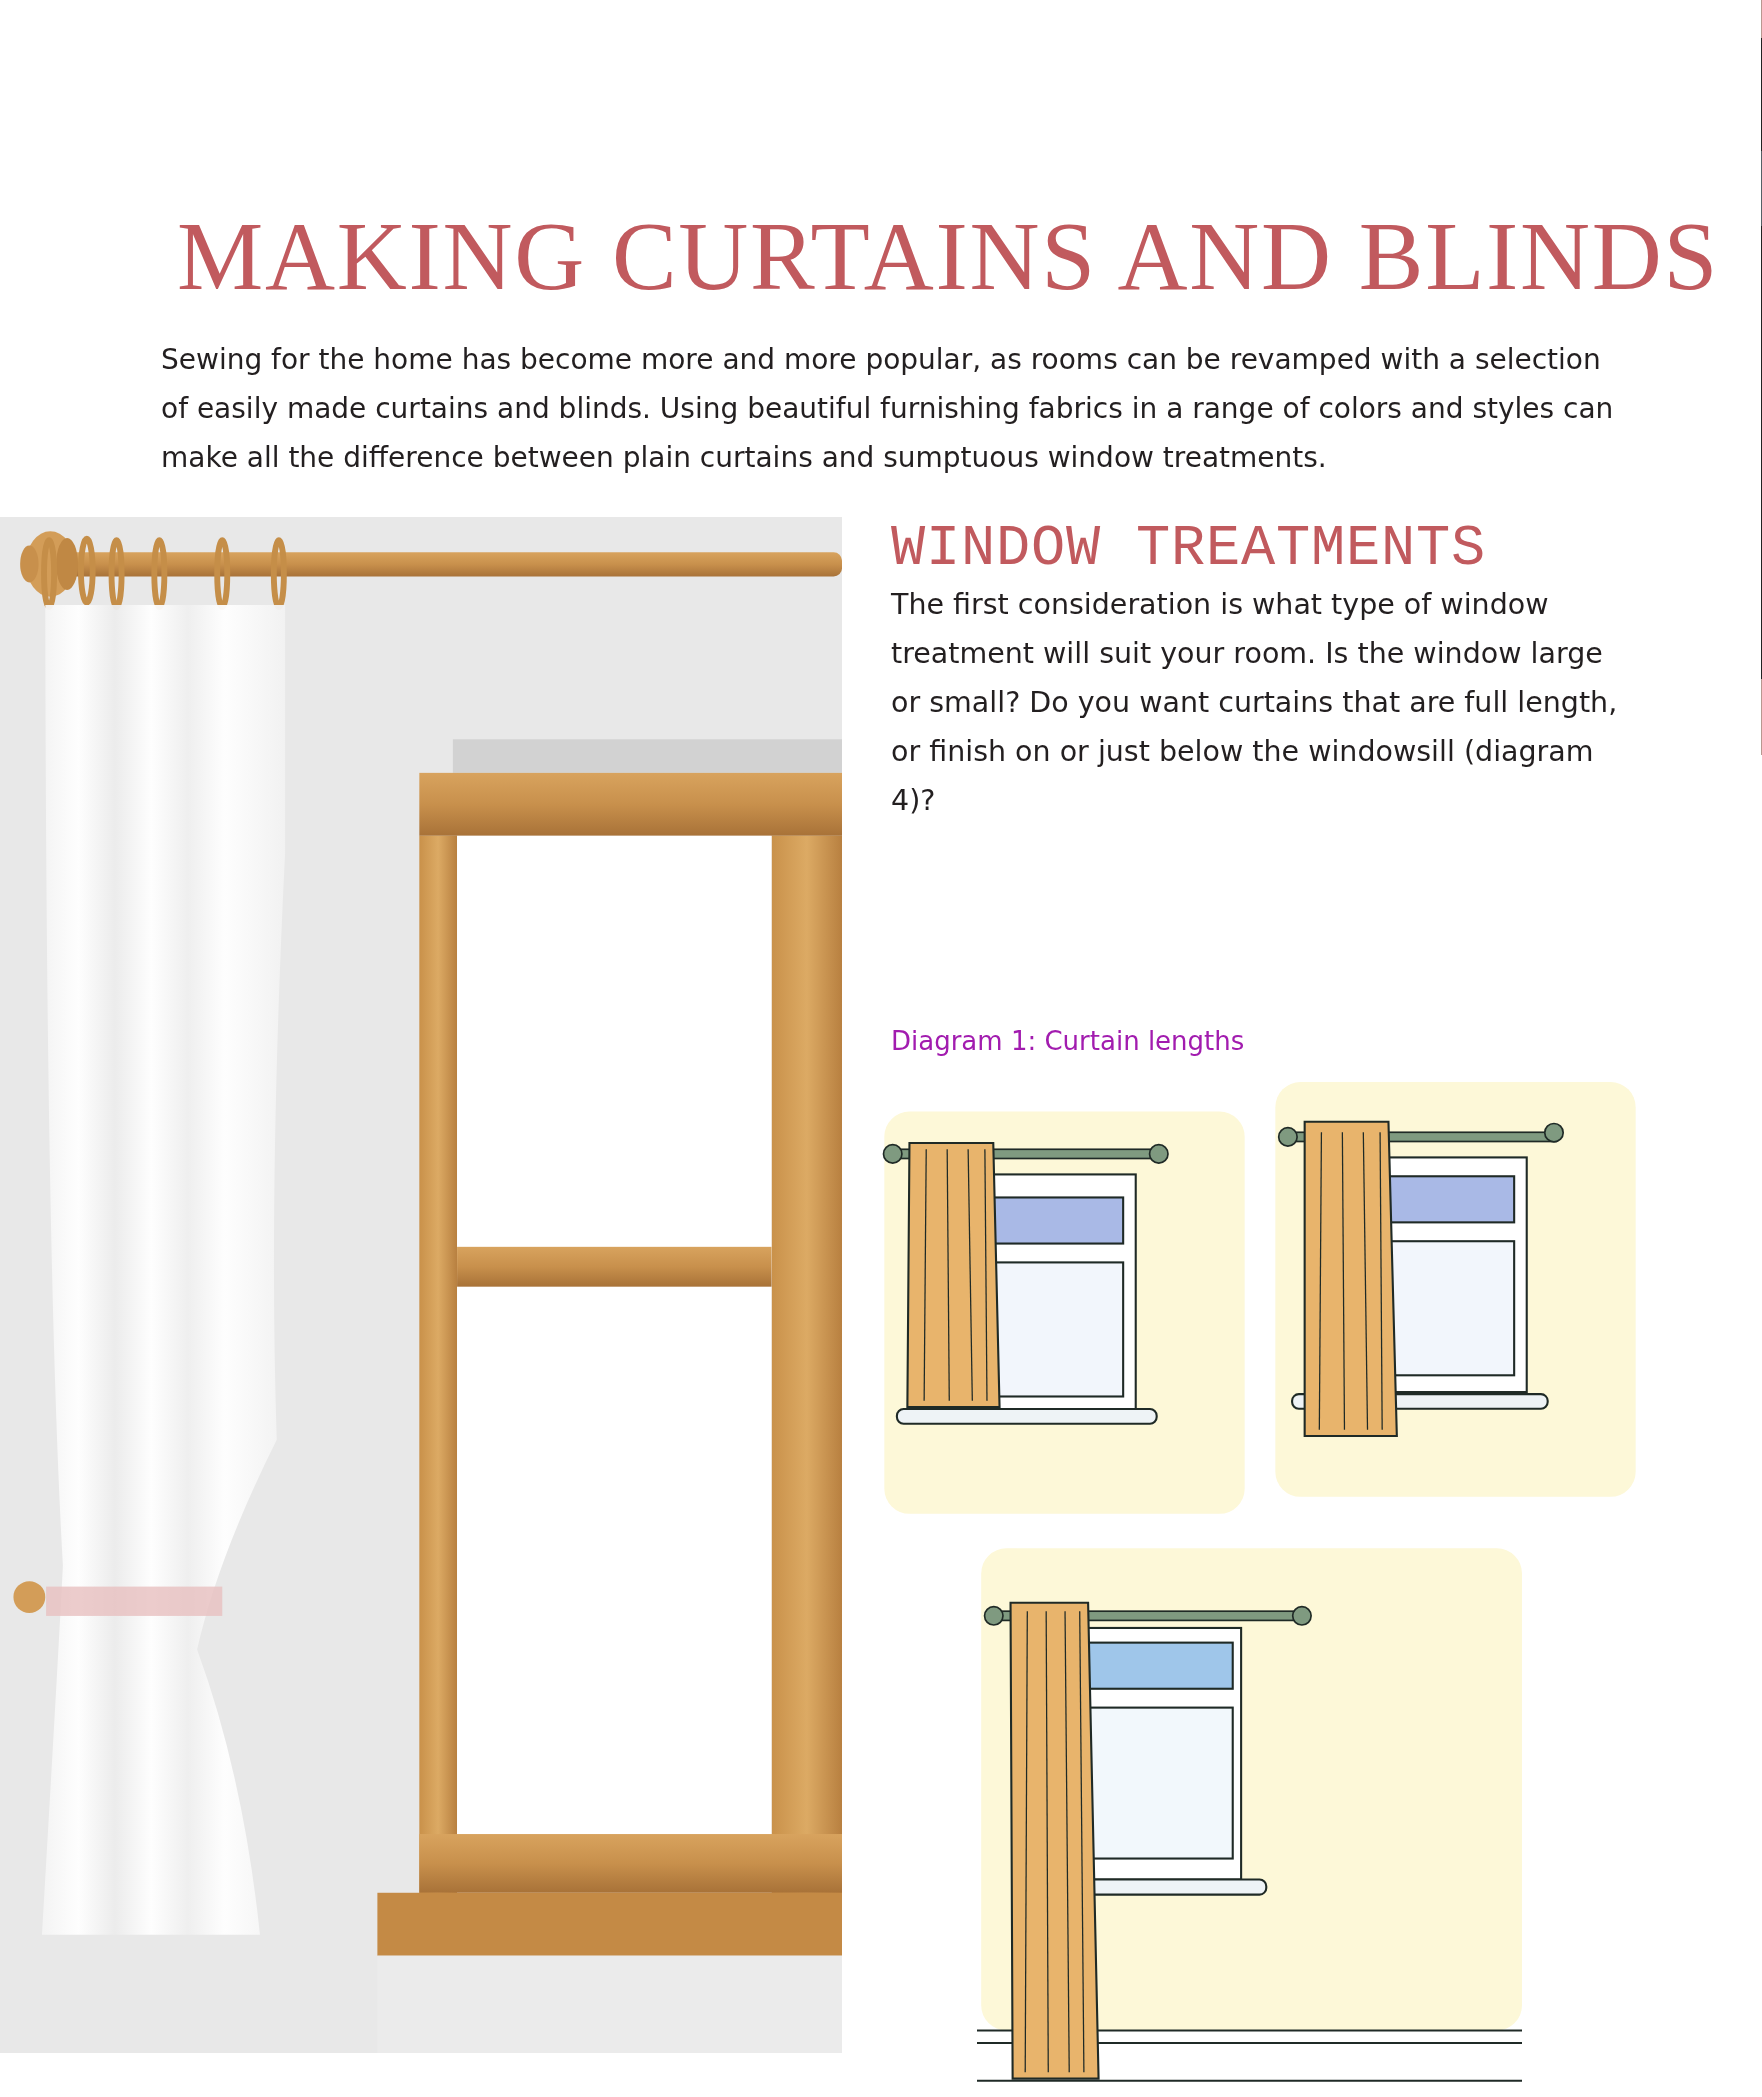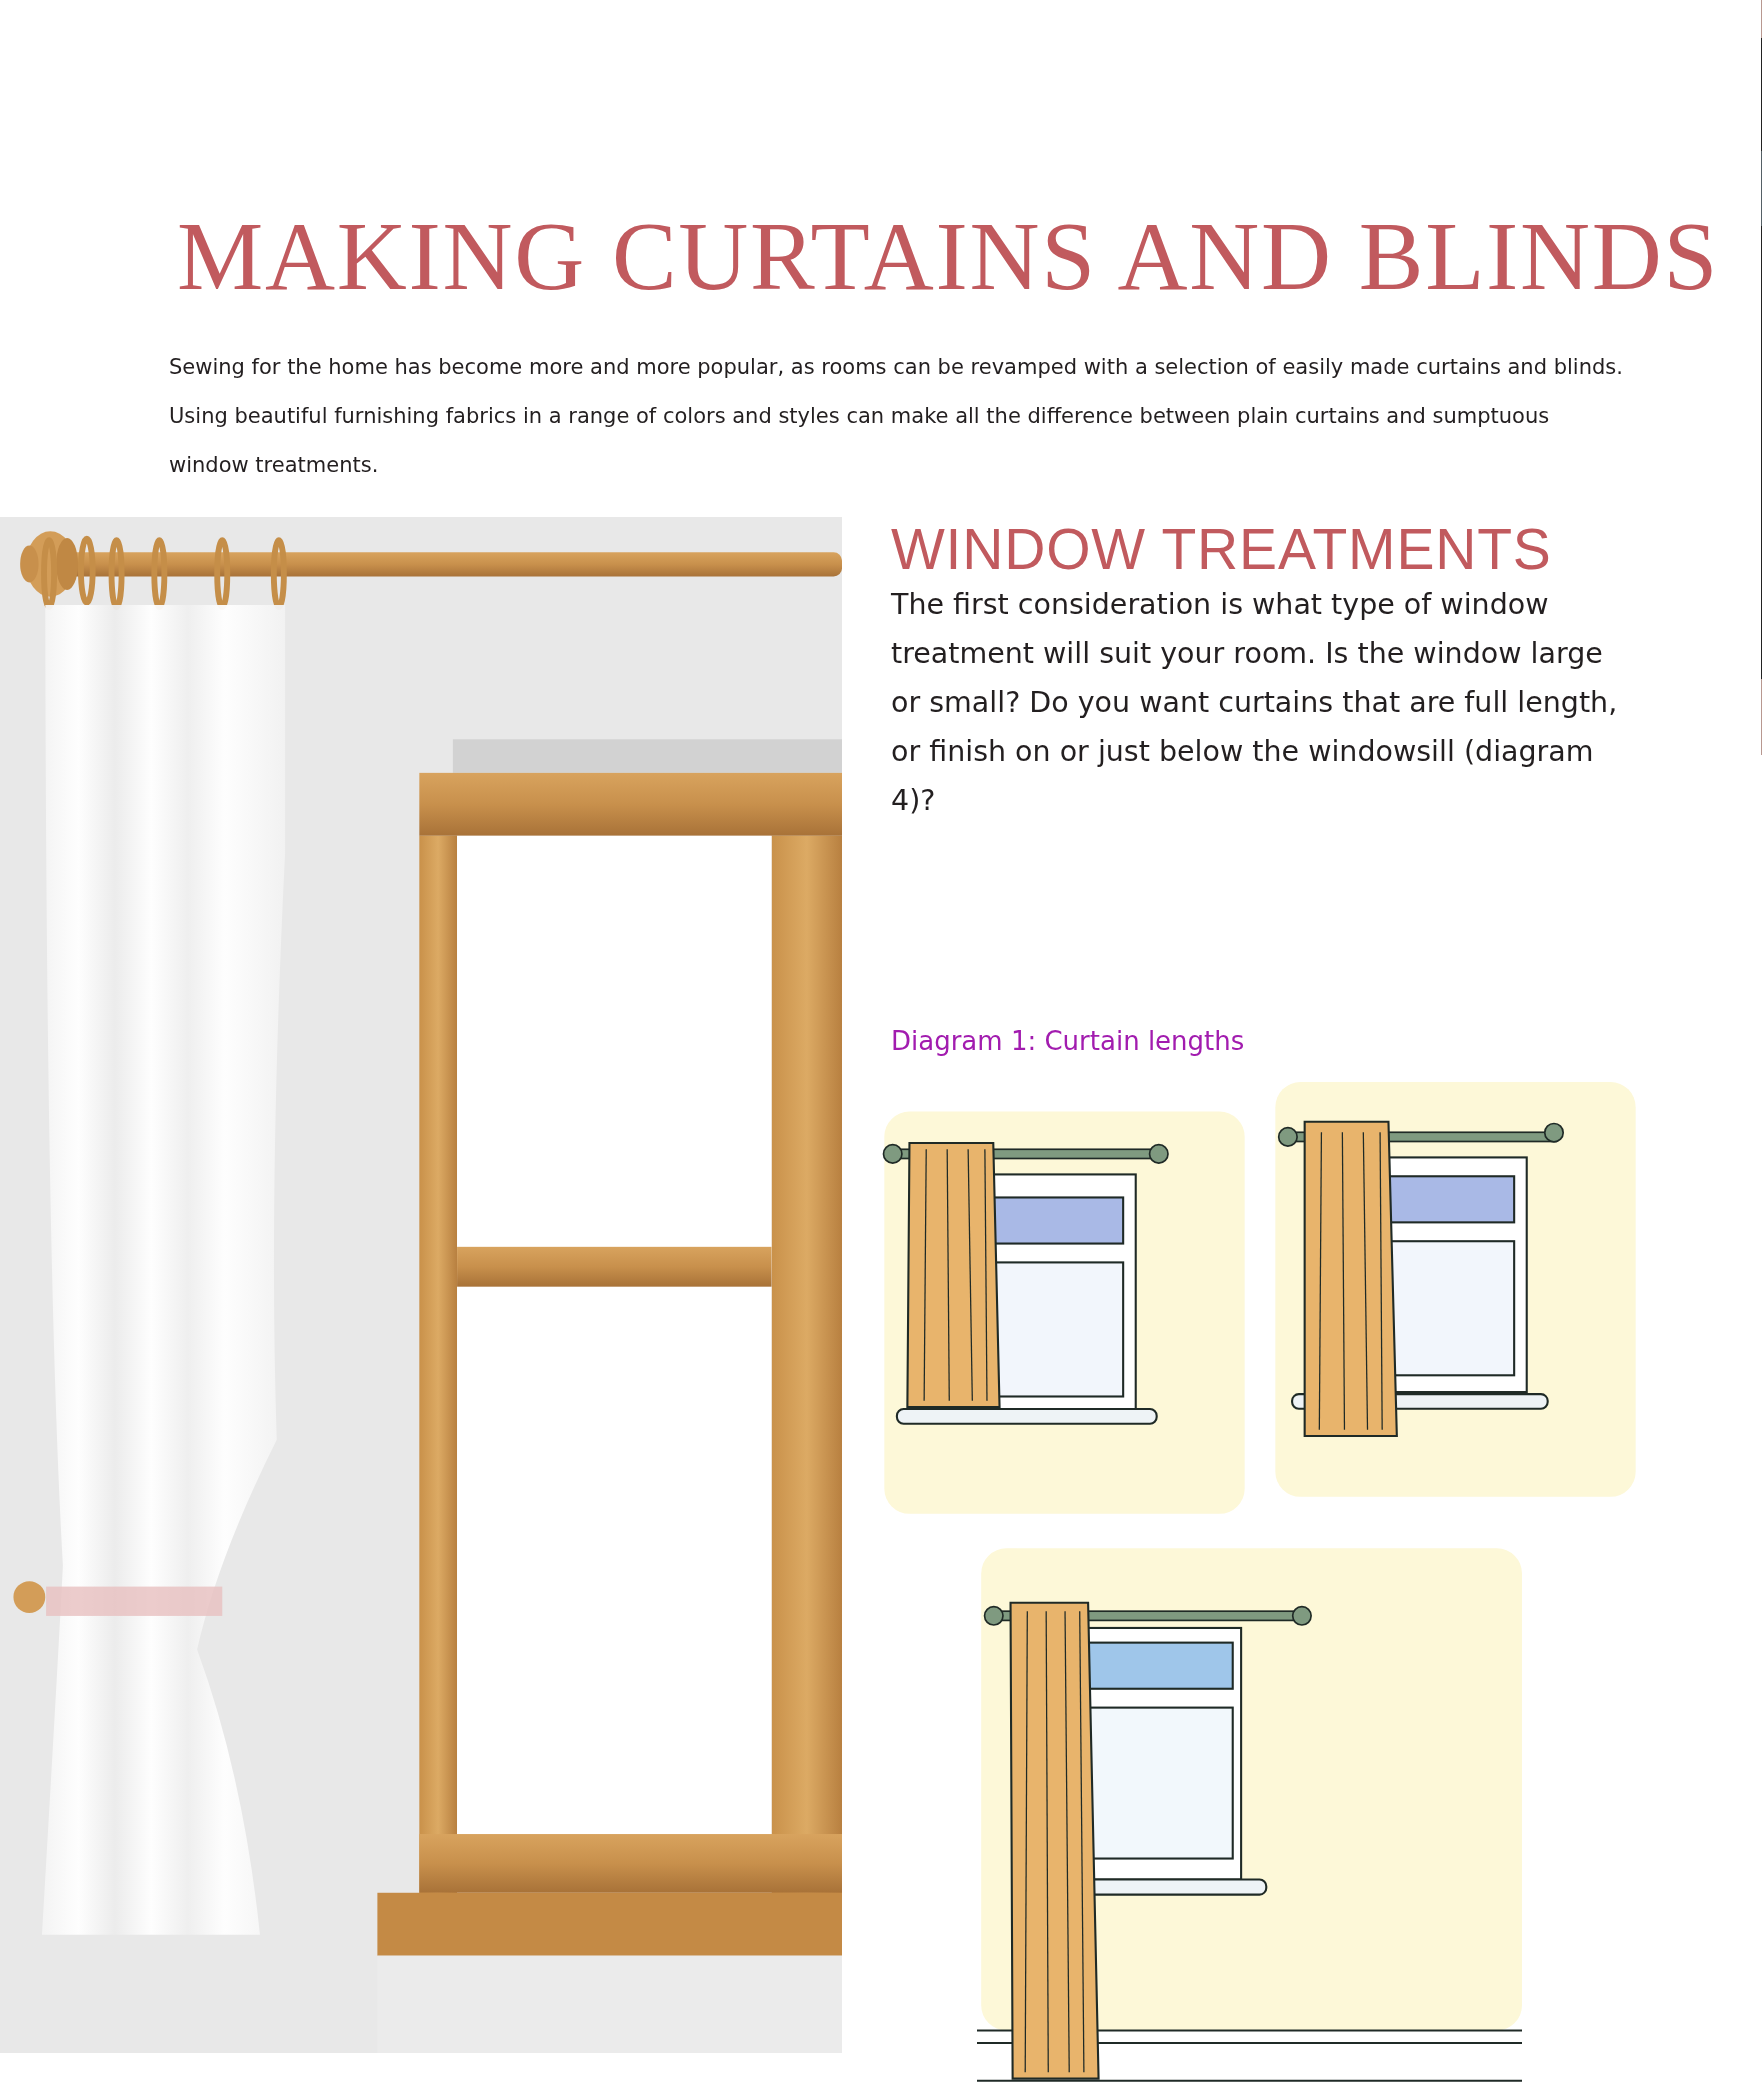--- a/index.html
+++ b/index.html
@@ -6,30 +6,30 @@
     body { width: 1763px; height: 2266px; position: relative; overflow: hidden; }
     .page-title {
       position: absolute; left: 169px; top: 194px; width: 1435px;
       font-family: "Liberation Serif", "DejaVu Serif", serif;
       font-size: 97px; line-height: 109px; letter-spacing: 1.7px;
       color: #c15a5e; margin: 8px; font-weight: normal; white-space: nowrap;
     }
     .intro {
       position: absolute; left: 157px; top: 331px; width: 1460px;
       font-family: "DejaVu Sans", "Liberation Sans", sans-serif;
-      font-size: 21px; line-height: 49px; color: #231f20; margin: 12px;
+      font-size: 28px; line-height: 49px; color: #231f20; margin: 4px;
     }
     .photo {
       position: absolute; left: 0; top: 517px; width: 842px; height: 1536px;
       background: #e9e9e9; overflow: hidden;
     }
     .photo svg { width: 100%; height: 100%; display: block; }
     .section-heading {
       position: absolute; left: 891px; top: 518px; width: 755px;
-      font-family: Liberation Sans, sans-serif;
+      font-family: Liberation Mono, monospace;
       font-size: 57px; line-height: 63px; color: #c15a5e; margin: 0;
       font-weight: normal; letter-spacing: 0.8px; white-space: nowrap;
     }
     .body-text {
       position: absolute; left: 891px; top: 580px; width: 738px;
       font-family: "DejaVu Sans", "Liberation Sans", sans-serif;
       font-size: 28.5px; line-height: 49px; color: #231f20;
     }
     .body-text p { margin: 0; }
     .body-text p.indent { text-indent: 42px; }

